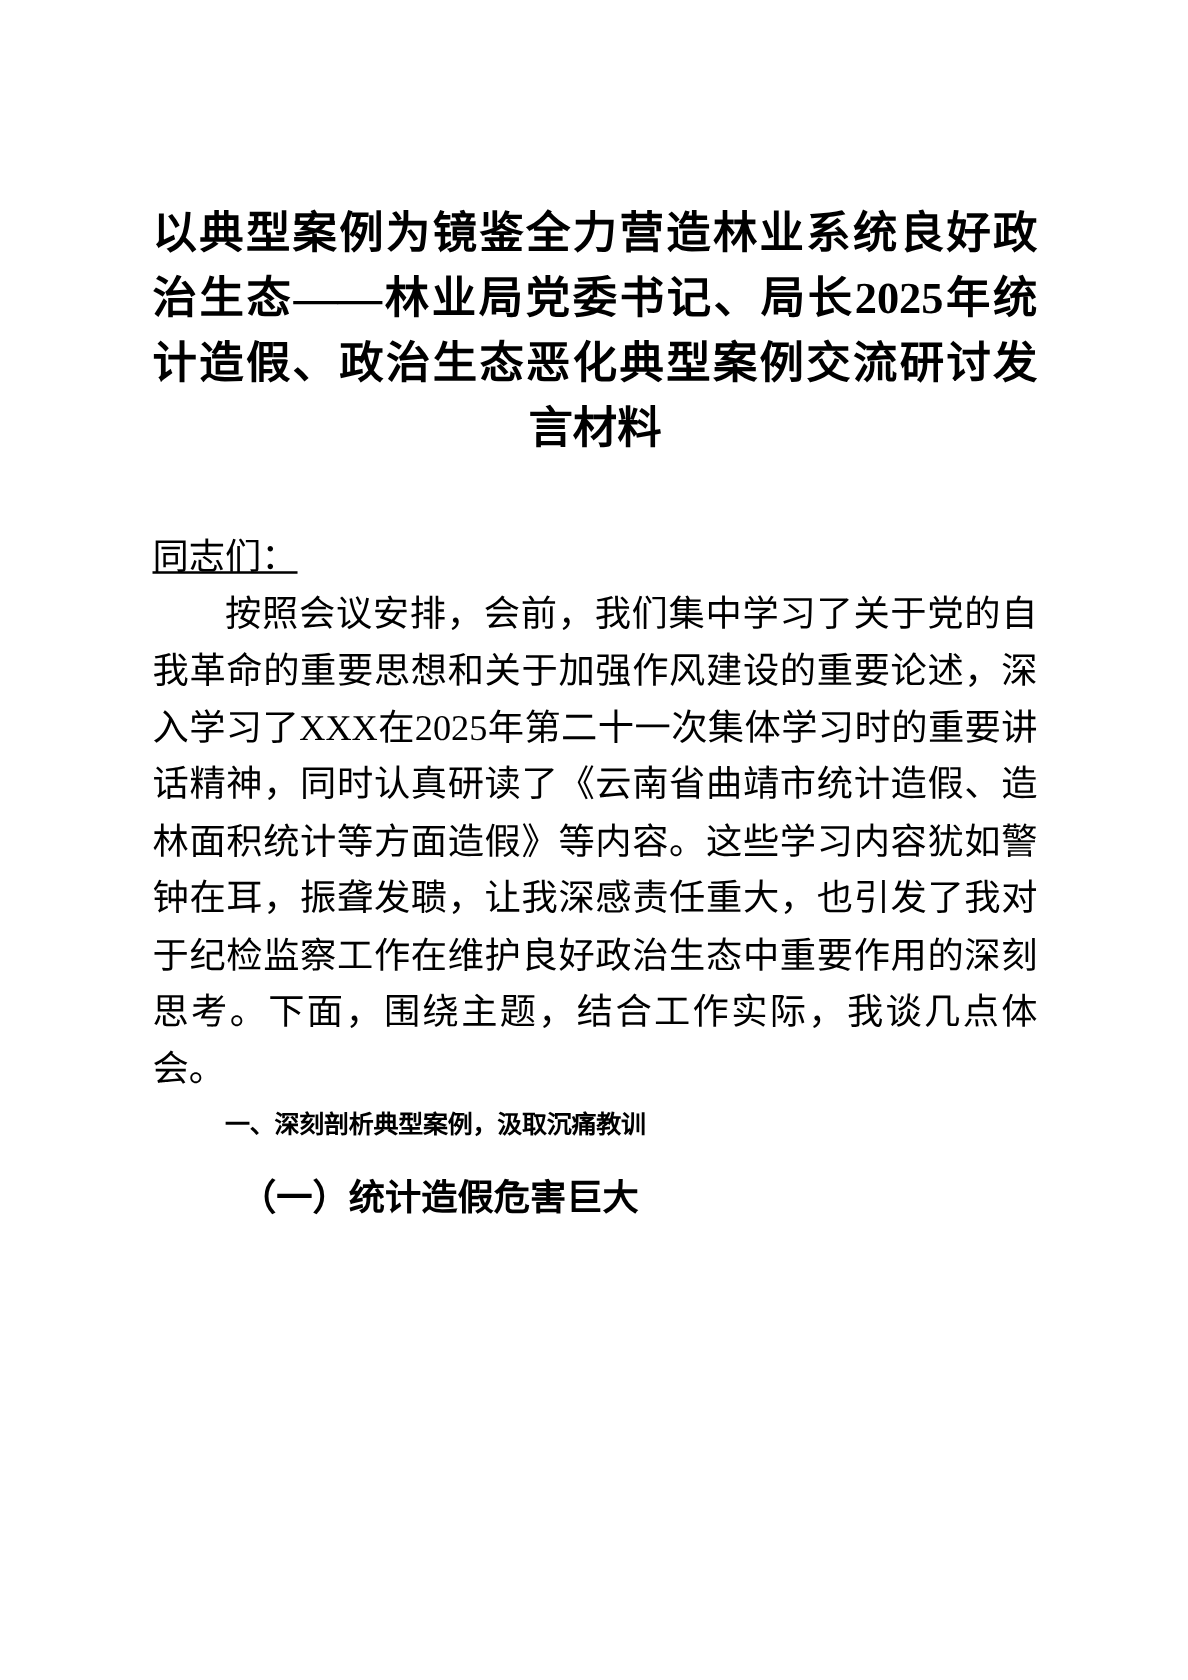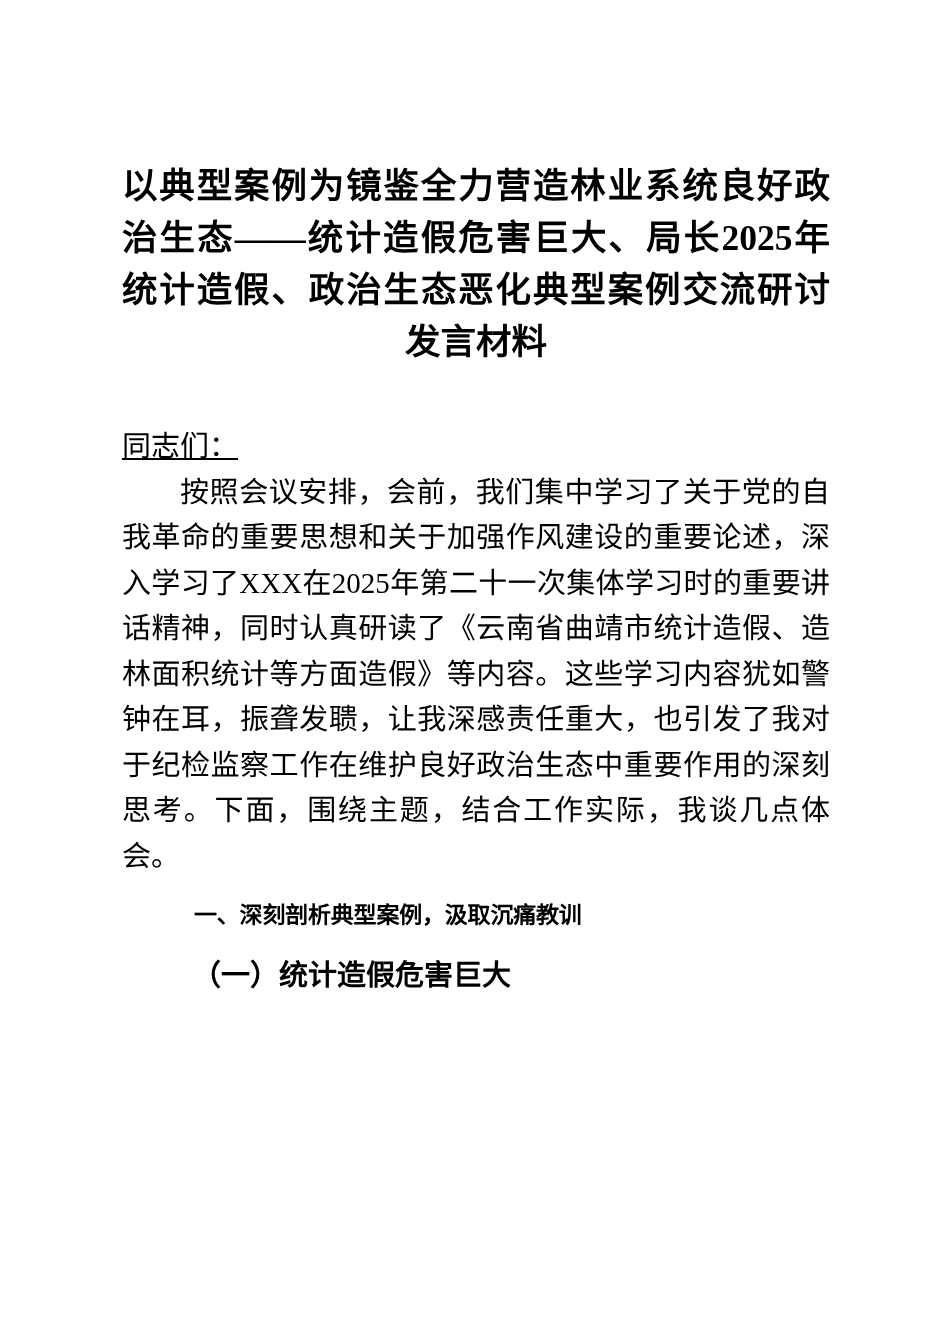--- a/index.html
+++ b/index.html
@@ -69,24 +69,24 @@
     line-height: 45.5px;
     text-align: justify;
     text-justify: inter-character;
     text-indent: 58px;
     word-break: break-all;
     hyphens: none;
   }
 
   
   .heading-1 {
-    margin: 14px;
-    font-family: Liberation Sans, sans-serif;
+    margin: 0;
+    font-family: Liberation Mono, monospace;
     font-weight: bold;
-    font-size: 23px;
+    font-size: 20px;
     line-height: 45.5px;
     text-indent: 58px;
     text-align: left;
     word-break: break-all;
     letter-spacing: -0.2px;
   }
 
   
   .heading-2 {
     margin: 12px;
@@ -97,21 +97,21 @@
     text-align: left;
     word-break: break-all;
   }
 </style>
 </head>
 <body>
 
 <div class="page">
   <div class="content">
 
-    <h1 class="doc-title">以典型案例为镜鉴全力营造林业系统良好政治生态——统计造假危害巨大、局长2025年统计造假、政治生态恶化典型案例交流研讨发言材料</h1>
+    <h1 class="doc-title">以典型案例为镜鉴全力营造林业系统良好政治生态——林业局党委书记、局长2025年统计造假、政治生态恶化典型案例交流研讨发言材料</h1>
 
     <p class="salutation">同志们：</p>
 
     <p class="para">按照会议安排，会前，我们集中学习了关于党的自我革命的重要思想和关于加强作风建设的重要论述，深入学习了XXX在2025年第二十一次集体学习时的重要讲话精神，同时认真研读了《云南省曲靖市统计造假、造林面积统计等方面造假》等内容。这些学习内容犹如警钟在耳，振聋发聩，让我深感责任重大，也引发了我对于纪检监察工作在维护良好政治生态中重要作用的深刻思考。下面，围绕主题，结合工作实际，我谈几点体会。</p>
 
     <h2 class="heading-1">一、深刻剖析典型案例，汲取沉痛教训</h2>
 
     <h3 class="heading-2">（一）统计造假危害巨大</h3>
 
 

